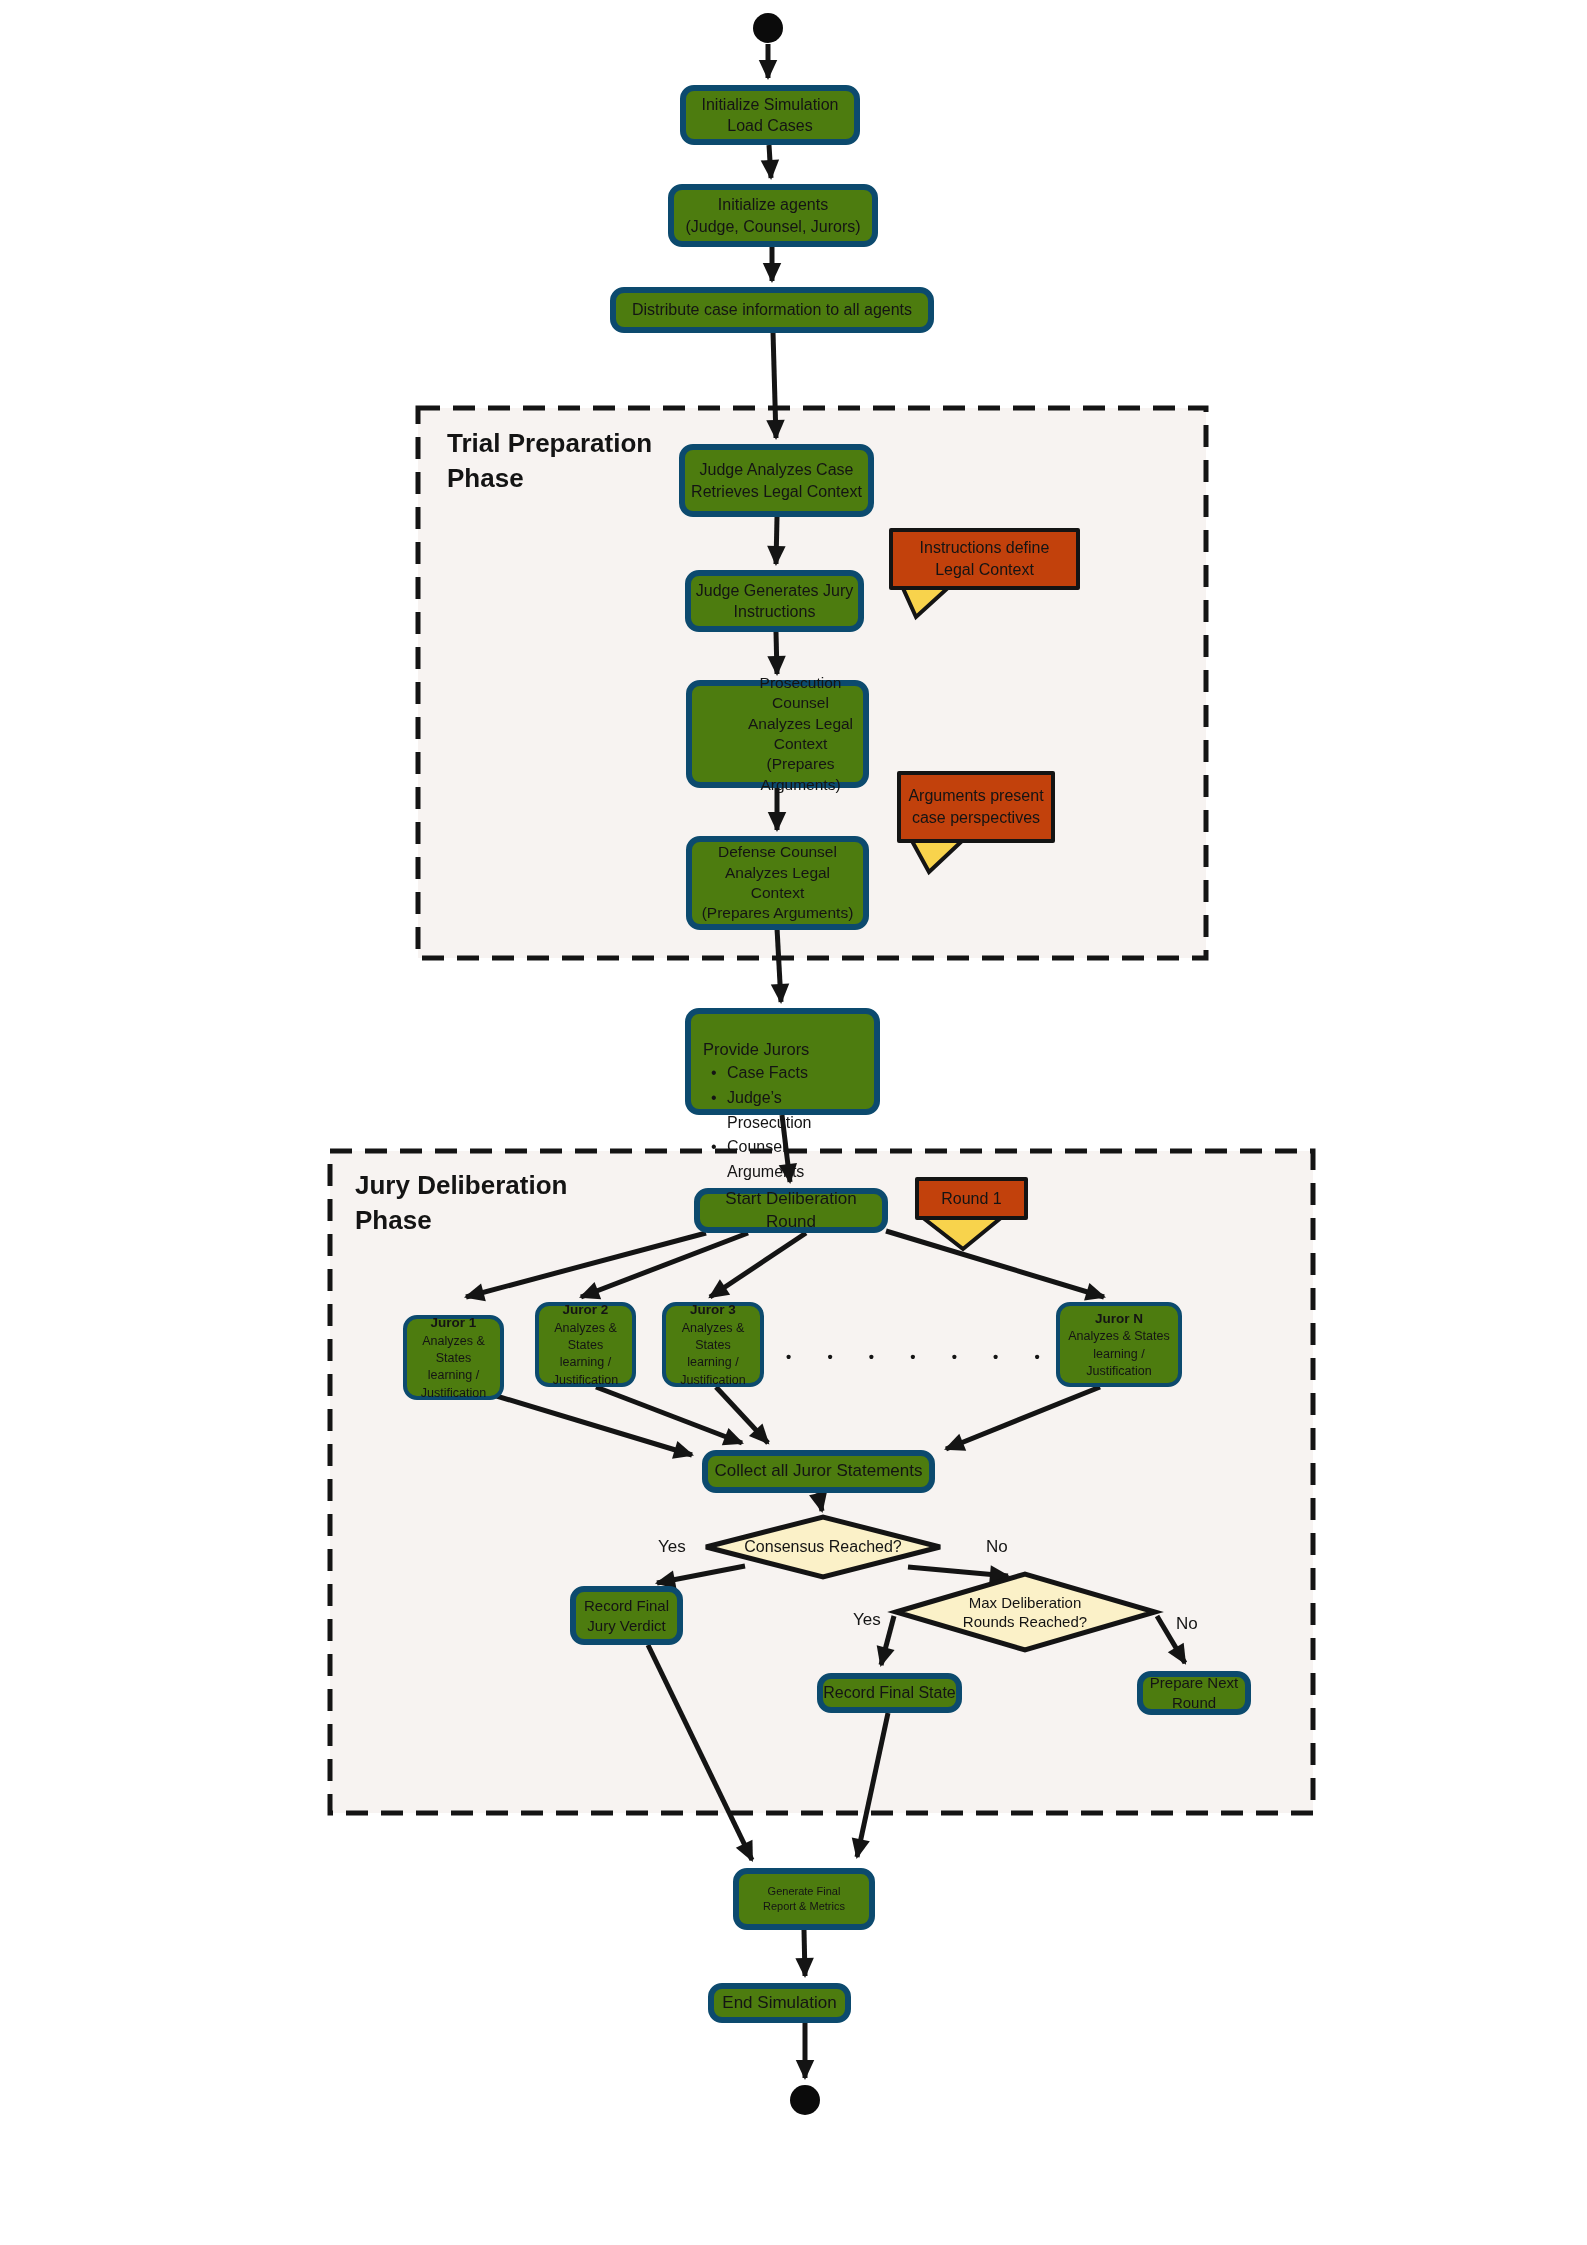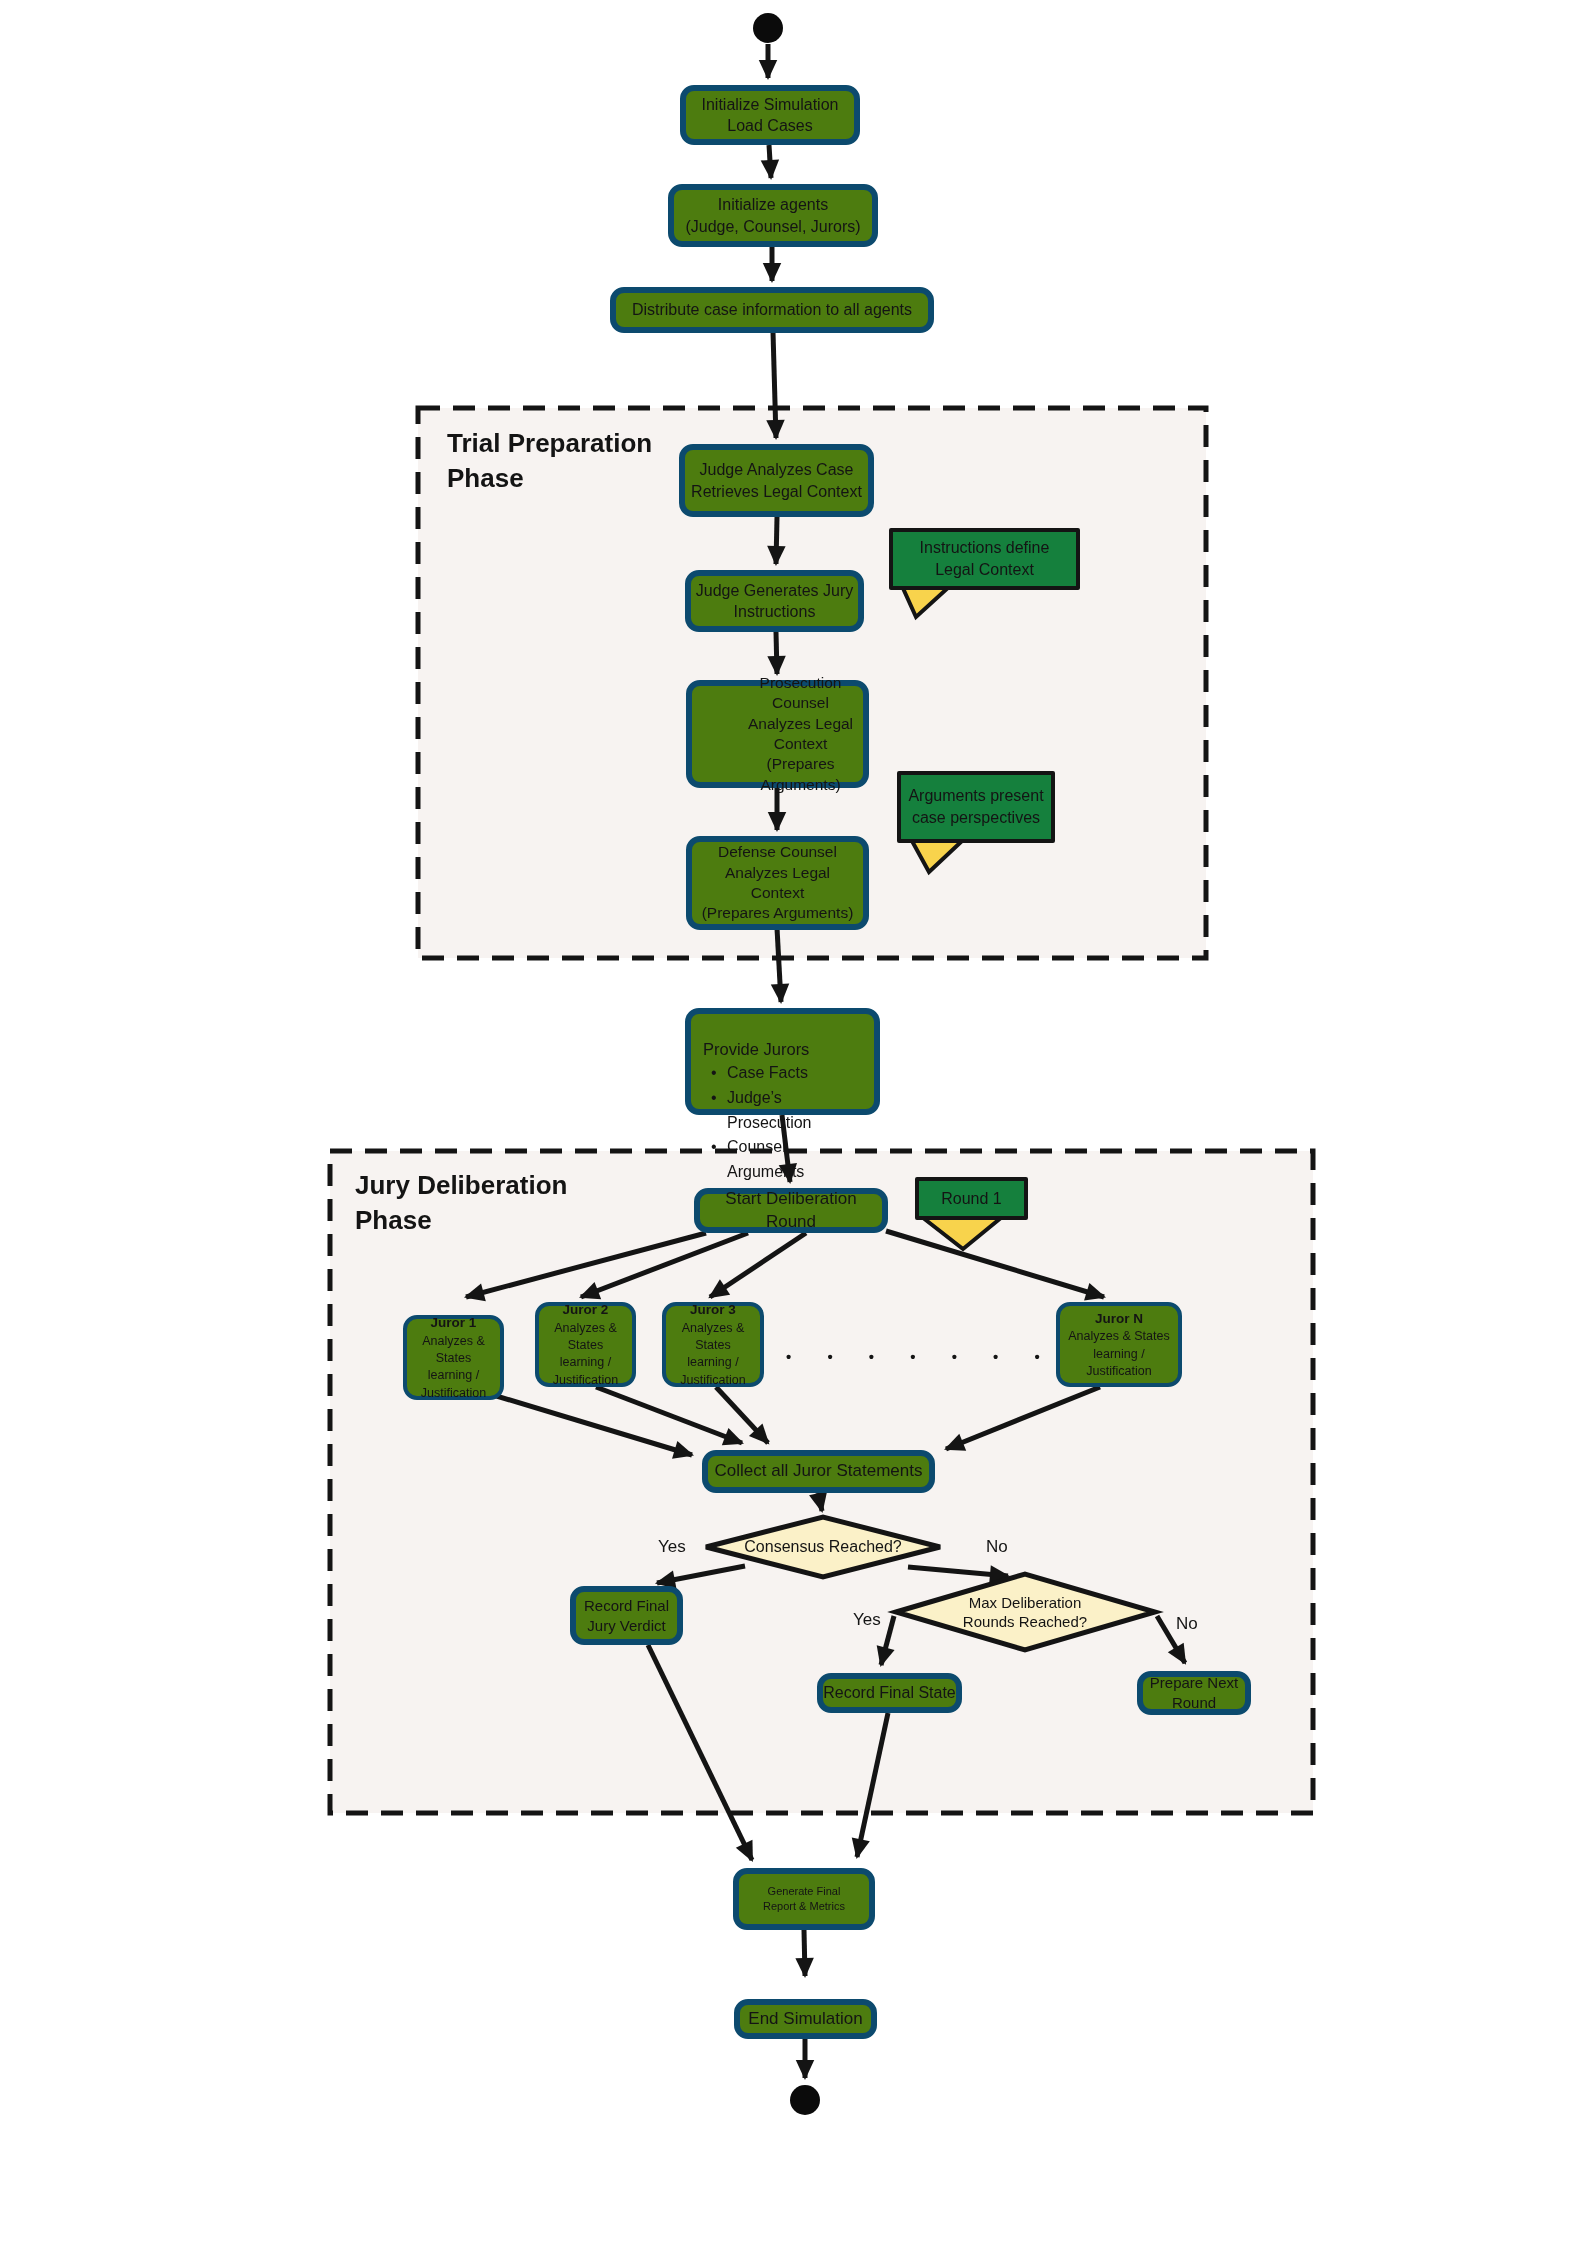--- a/index.html
+++ b/index.html
@@ -11,21 +11,21 @@
   .node{
     position:absolute;box-sizing:border-box;
     background:#4d7c0f;border:6px solid #0c4a6e;border-radius:14px;
     display:flex;align-items:center;justify-content:center;
     text-align:center;white-space:pre-line;
     font-size:17px;line-height:1.32;
   }
   .node.small{border-width:4px;}
   .note{
     position:absolute;box-sizing:border-box;
-    background:#15803d;border:4px solid #141414;border-radius:2px;
+    background:#c2410c;border:4px solid #141414;border-radius:2px;
     display:flex;align-items:center;justify-content:center;
     text-align:center;white-space:pre-line;font-size:16px;line-height:1.35;
   }
   .phase-label{
     position:absolute;font-weight:bold;font-size:26px;line-height:1.35;
     white-space:pre-line;color:#141414;
   }
   .diamond-label{
     position:absolute;display:flex;align-items:center;justify-content:center;
     text-align:center;white-space:pre-line;font-size:16px;line-height:1.3;
@@ -184,21 +184,21 @@
 Jury Verdict</div>
 
   <div class="node" style="left:817px;top:1673px;width:145px;height:40px;font-size:16px;">Record Final State</div>
 
   <div class="node" style="left:1137px;top:1671px;width:114px;height:44px;font-size:15px;">Prepare Next
 Round</div>
 
   <div class="node" style="left:733px;top:1868px;width:142px;height:62px;font-size:11px;">Generate Final
 Report &amp; Metrics</div>
 
-  <div class="node" style="left:734px;top:1983px;width:143px;height:40px;margin-top:16px;">End Simulation</div>
+  <div class="node" style="left:708px;top:1983px;width:143px;height:40px;">End Simulation</div>
 
   <div class="note" style="left:889px;top:528px;width:191px;height:62px;">Instructions define
 Legal Context</div>
   <div class="note" style="left:897px;top:771px;width:158px;height:72px;">Arguments present
 case perspectives</div>
   <div class="note" style="left:915px;top:1177px;width:113px;height:43px;">Round 1</div>
 
 </div>
 
 </body></html>

